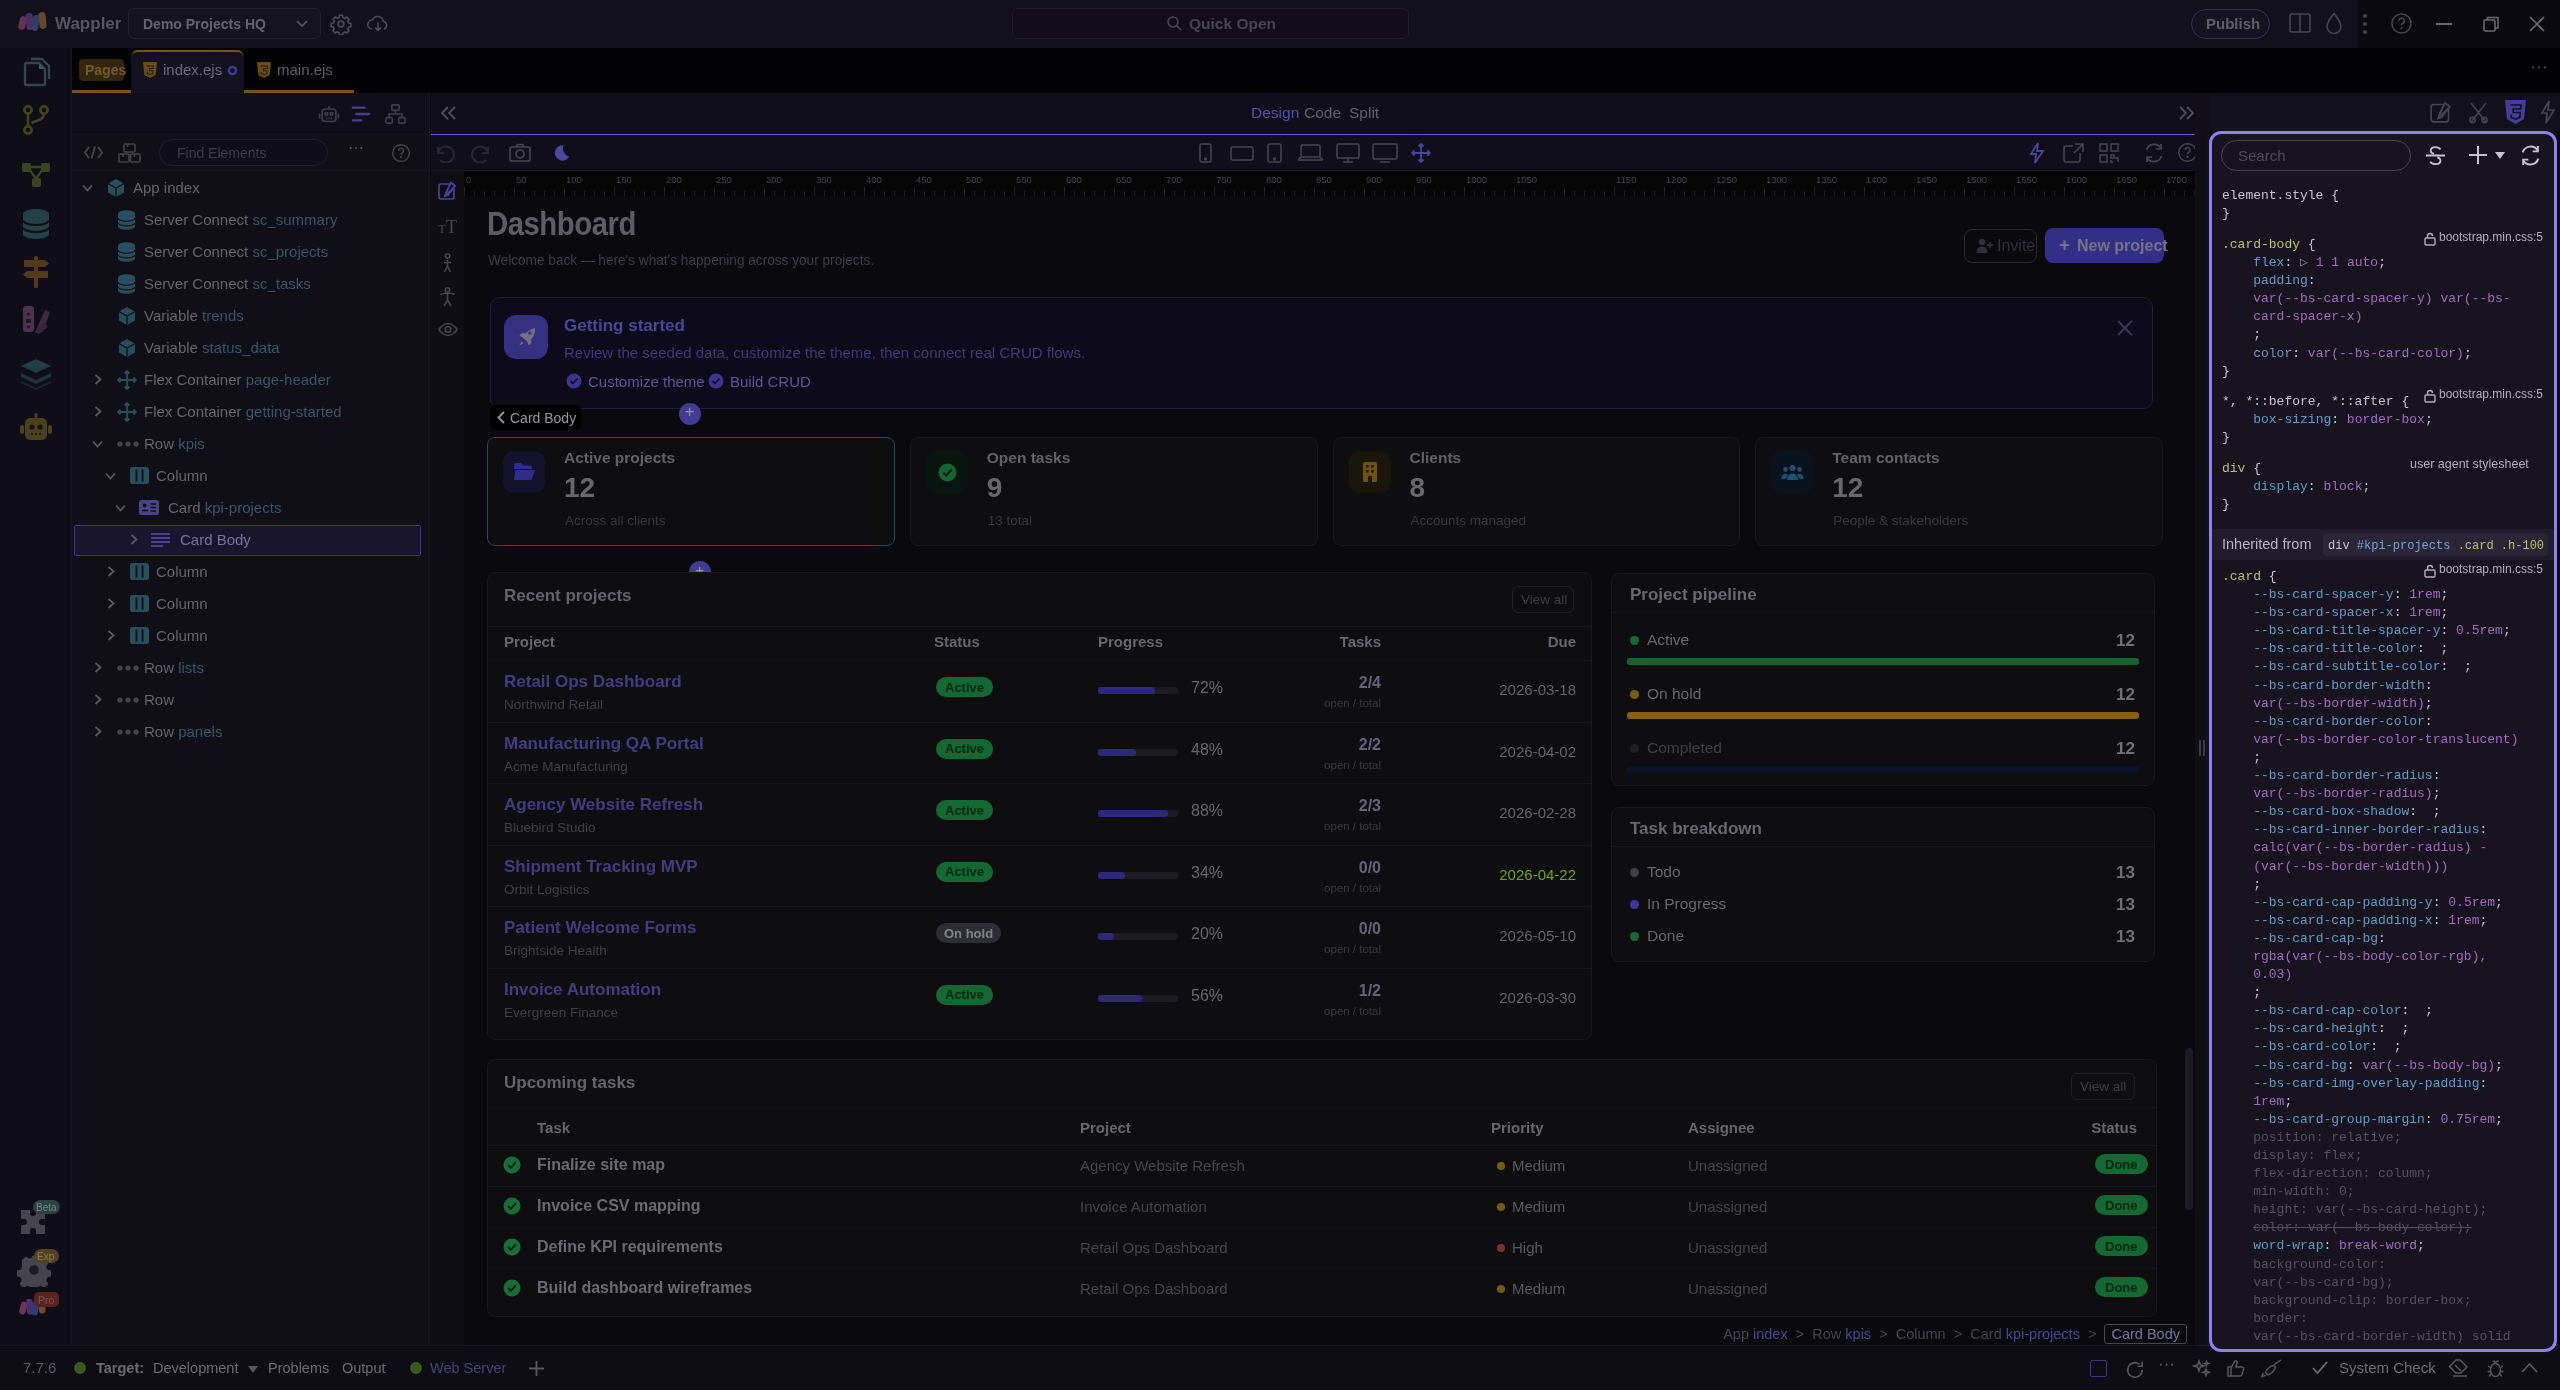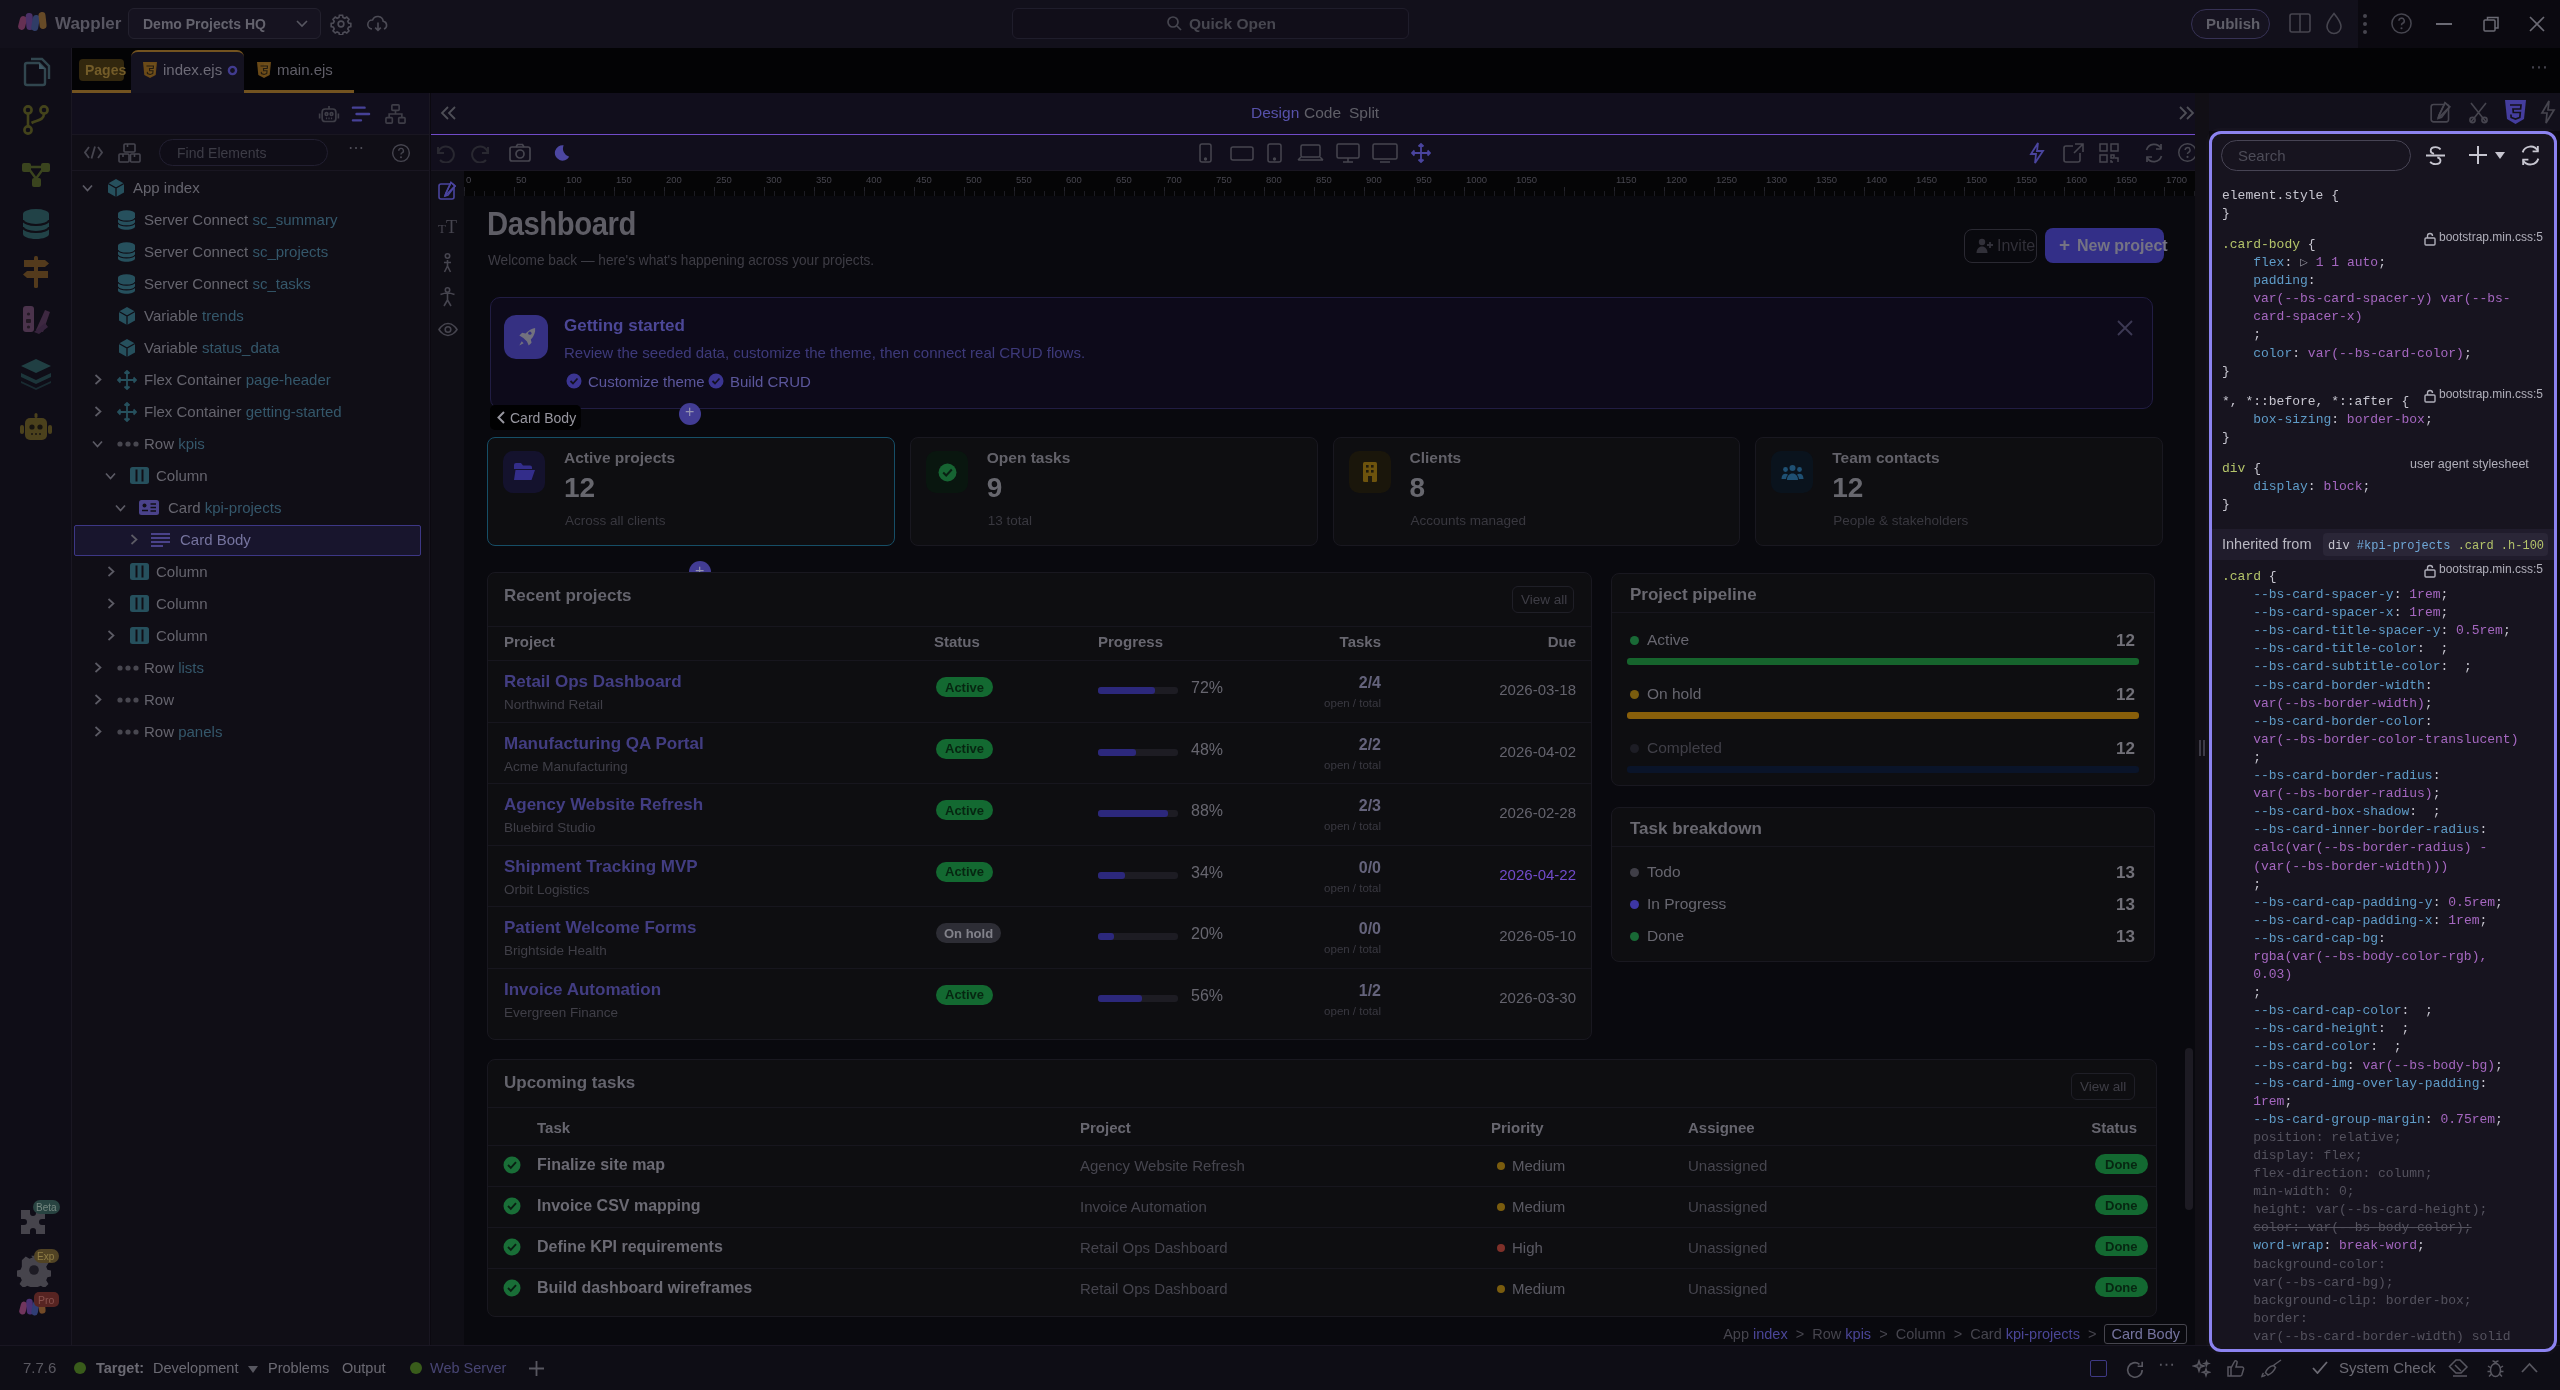--- a/index.html
+++ b/index.html
@@ -685,21 +685,21 @@
   <div class="t" style="right:619px;top:608.0px;font-size:15px;color:#7a7984;text-align:right;">2026-02-28</div>
   <div class="abs" style="left:24px;top:648.5px;width:1103px;height:1px;background:#1c1b23;"></div>
   <div class="t" style="left:40px;top:660.5px;font-size:17px;color:#514b9e;font-weight:bold;">Shipment Tracking MVP</div>
   <div class="t" style="left:40px;top:685.5px;font-size:13.5px;color:#4e4d56;">Orbit Logistics</div>
   <div class="abs badge-g" style="left:472px;top:665.5px;padding:2.5px 9px;">Active</div>
   <div class="abs" style="left:634px;top:675.5px;width:80px;height:7px;background:#232229;border-radius:3px;"></div>
   <div class="abs" style="left:634px;top:675.5px;width:27px;height:7px;background:#363097;border-radius:3px;"></div>
   <div class="t" style="left:727px;top:667.5px;font-size:16px;color:#7e7d87;">34%</div>
   <div class="t" style="right:814px;top:662.5px;font-size:16px;color:#7b7996;font-weight:bold;text-align:right;">0/0</div>
   <div class="t" style="right:814px;top:685.5px;font-size:11.5px;color:#46454e;text-align:right;">open / total</div>
-  <div class="t" style="right:619px;top:669.5px;font-size:15px;color:#8b5cf6;text-align:right;">2026-04-22</div>
+  <div class="t" style="right:619px;top:669.5px;font-size:15px;color:#84cc16;text-align:right;">2026-04-22</div>
   <div class="abs" style="left:24px;top:710.0px;width:1103px;height:1px;background:#1c1b23;"></div>
   <div class="t" style="left:40px;top:722.0px;font-size:17px;color:#514b9e;font-weight:bold;">Patient Welcome Forms</div>
   <div class="t" style="left:40px;top:747.0px;font-size:13.5px;color:#4e4d56;">Brightside Health</div>
   <div class="abs badge-s" style="left:472px;top:727.0px;padding:2.5px 8px;">On hold</div>
   <div class="abs" style="left:634px;top:737.0px;width:80px;height:7px;background:#232229;border-radius:3px;"></div>
   <div class="abs" style="left:634px;top:737.0px;width:16px;height:7px;background:#363097;border-radius:3px;"></div>
   <div class="t" style="left:727px;top:729.0px;font-size:16px;color:#7e7d87;">20%</div>
   <div class="t" style="right:814px;top:724.0px;font-size:16px;color:#7b7996;font-weight:bold;text-align:right;">0/0</div>
   <div class="t" style="right:814px;top:747.0px;font-size:11.5px;color:#46454e;text-align:right;">open / total</div>
   <div class="t" style="right:619px;top:731.0px;font-size:15px;color:#7a7984;text-align:left;">2026-05-10</div>

